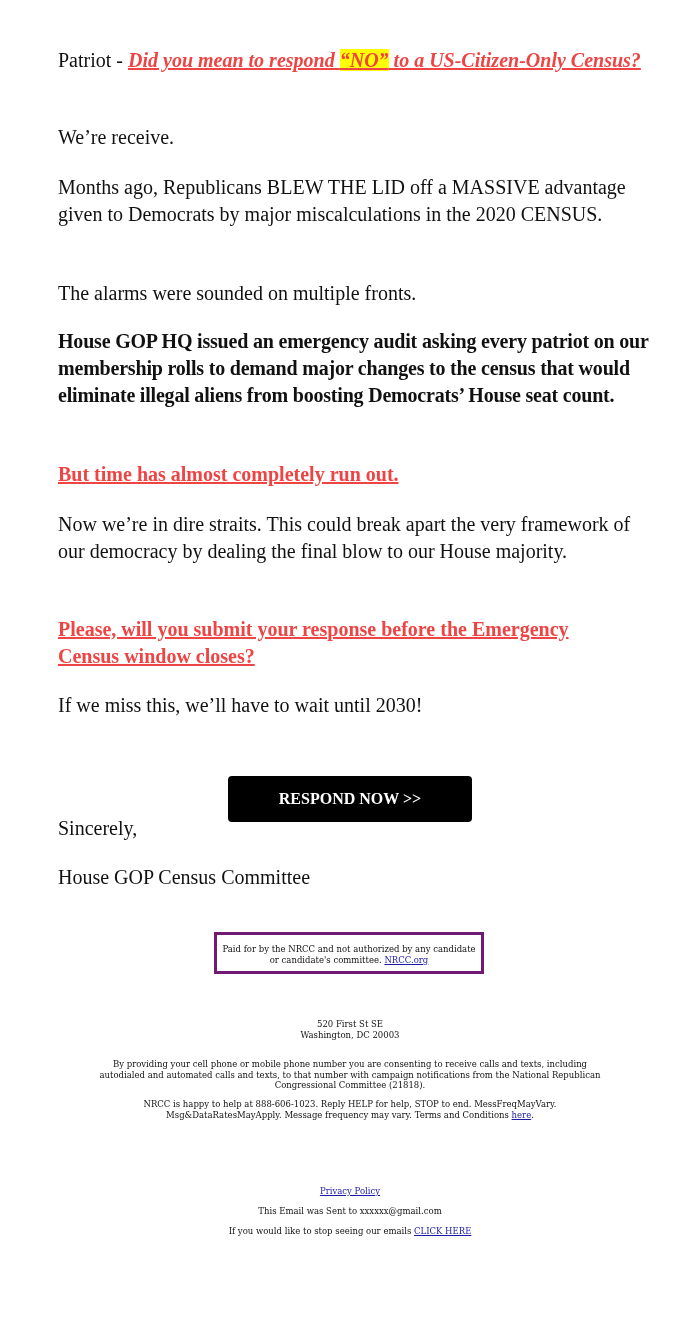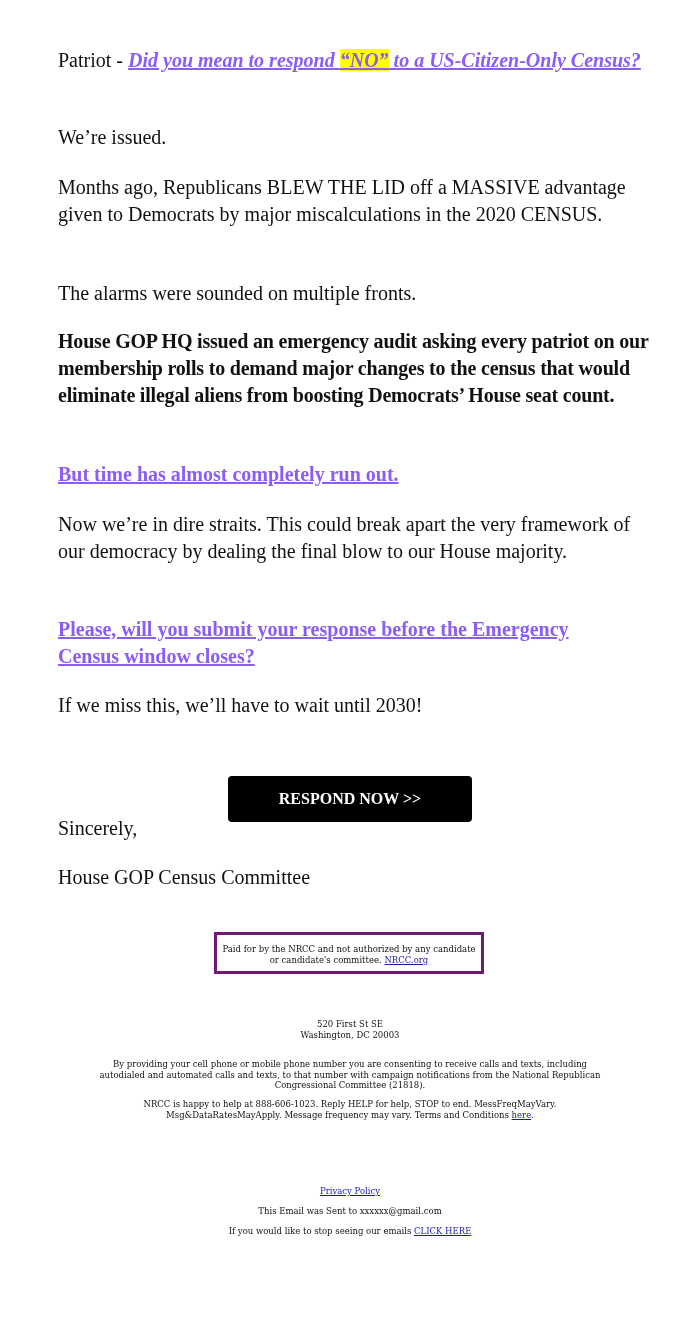--- a/index.html
+++ b/index.html
@@ -25,21 +25,21 @@
       font-family: "Liberation Serif", "DejaVu Serif", serif;
       font-size: 20px;
       line-height: 27px;
       margin: 0;
       position: absolute;
       left: 0;
       width: 600px;
       letter-spacing: 0px;
     }
     .red-link {
-      color: #8b5cf6;
+      color: #ef4444;
       font-weight: bold;
       text-decoration: underline;
     }
     .italic { font-style: italic; }
     .hl { background: #ffff00; }
     .bold { font-weight: bold; }
 
     .cta-btn {
       position: absolute;
       left: 228px;
@@ -92,21 +92,21 @@
   </style>
 </head>
 <body>
 
 <div class="email">
 
   <p class="p" style="top:47px;">
     <span>Patriot - </span><a class="red-link italic"><span>Did you mean to respond </span><span class="hl">“NO”</span><span> to a US-Citizen-Only Census?</span></a>
   </p>
 
-  <p class="p" style="top:124px;">We’re issued.</p>
+  <p class="p" style="top:124px;">We’re receive.</p>
 
   <p class="p" style="top:174px;">Months ago, Republicans BLEW THE LID off a MASSIVE advantage given to Democrats by major miscalculations in the 2020 CENSUS.</p>
 
   <p class="p" style="top:280px;">The alarms were sounded on multiple fronts.</p>
 
   <p class="p bold" style="top:328px; letter-spacing:-0.2px;">House GOP HQ issued an emergency audit asking every patriot on our membership rolls to demand major changes to the census that would eliminate illegal aliens from boosting Democrats’ House seat count.</p>
 
   <p class="p" style="top:461px;">
     <a class="red-link">But time has almost completely run out.</a>
   </p>

